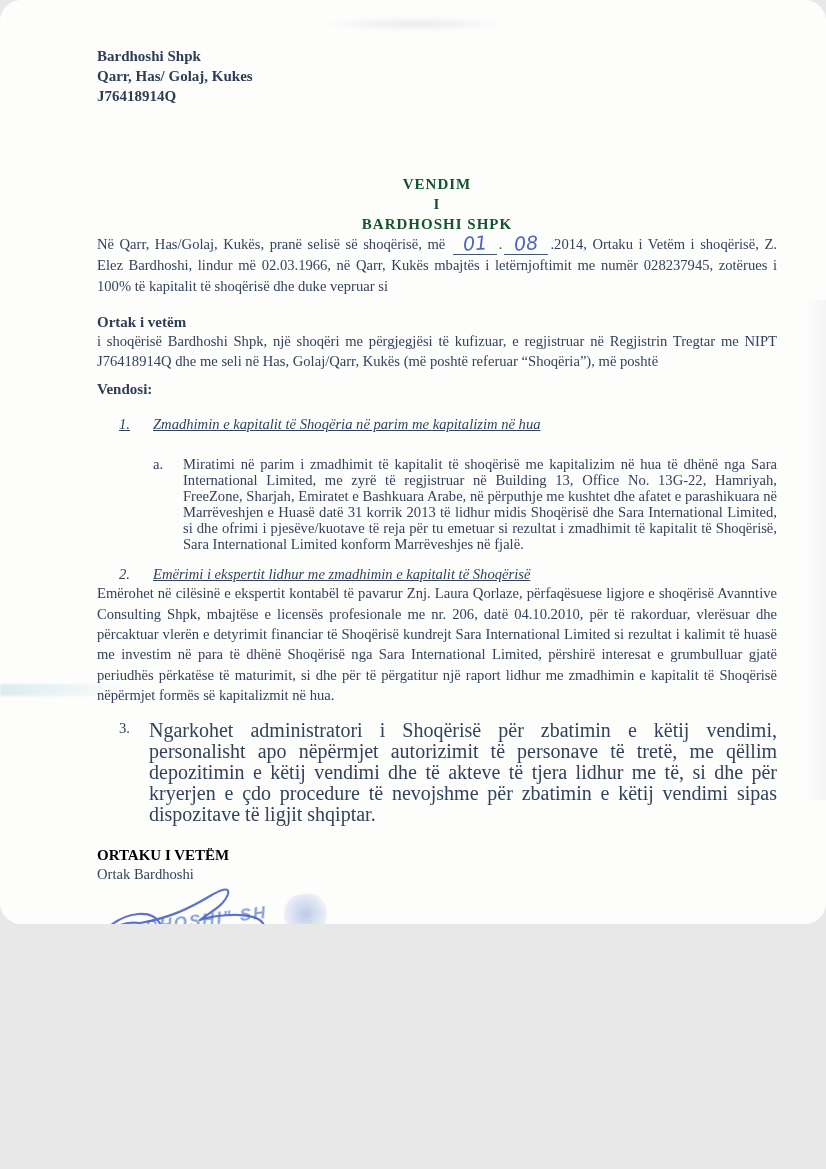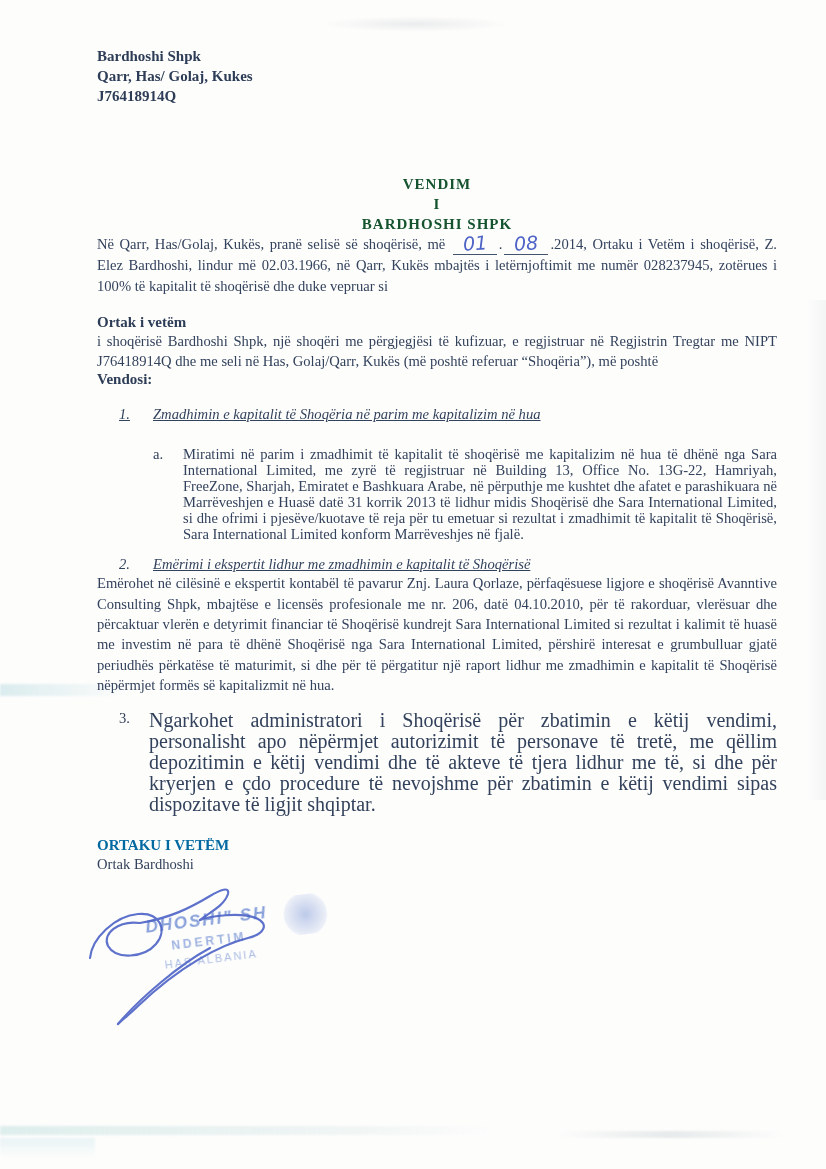--- a/index.html
+++ b/index.html
@@ -1,45 +1,46 @@
 <!DOCTYPE html>
 <html><head>
 <meta charset="utf-8">
 <style>
   html,body{margin:0;padding:0;background:#e8e8e8;}
   .page{
     position:relative;
-    width:826px;height:1169px;
+    width:826px;height:924px;
     margin:0 auto;
     background:#fdfdfc;
     overflow:hidden;
     font-family:"Liberation Serif","DejaVu Serif",serif;
     color:#33425c;
+    border-radius:21px;
   }
   .content{position:absolute;left:97px;top:0;width:680px;}
   .letterhead{margin-top:46px;font-weight:bold;font-size:15px;line-height:20px;color:#2e3d57;}
   .doc-title{margin-top:68px;text-align:center;font-weight:bold;font-size:15px;line-height:20px;letter-spacing:1px;color:#14532d;}
   p.body{margin:0;text-align:justify;font-size:14.6px;line-height:20.3px;}
   .intro{margin-top:17px;}
   .sec-head{margin-top:18px;font-weight:bold;font-size:15px;color:#2e3d57;}
-  .decide-head{margin-top:0;font-weight:bold;font-size:15px;color:#2e3d57;}
+  .decide-head{margin-top:10px;font-weight:bold;font-size:15px;color:#2e3d57;}
   .hw-slot{display:inline-block;position:relative;width:44px;text-align:center;vertical-align:baseline;border-bottom:1.2px solid #44536e;margin:0 2px;}
   .hw{position:relative;top:1px;font-family:"DejaVu Sans",sans-serif;font-style:italic;font-size:19px;line-height:14px;color:#4d63c6;transform:rotate(-4deg);display:inline-block;}
   .list-item{margin-top:18px;display:flex;font-size:14.6px;}
   .list-num{width:34px;flex:0 0 34px;margin-left:22px;font-style:italic;}
   .list-num.u{text-decoration:underline;}
   .list-title{font-style:italic;text-decoration:underline;}
   .sub-item{margin-top:23px;display:flex;}
   .sub-label{width:30px;flex:0 0 30px;margin-left:56px;font-size:14.6px;}
   .sub-text{margin:0;text-align:justify;font-size:14.6px;line-height:16px;}
   .num-item{margin-top:15px;display:flex;}
   .num-label{width:30px;flex:0 0 30px;margin-left:22px;font-size:14.6px;}
   .num-text{margin:0;text-align:justify;font-size:20px;line-height:21px;}
   .item2-body{margin-top:15px;line-height:21px;}
-  .sig-role{margin-top:22px;font-weight:bold;font-size:15px;color:#0369a1;}
+  .sig-role{margin-top:22px;font-weight:bold;font-size:15px;color:#000000;}
   .sig-name{font-size:14.6px;line-height:20px;}
   .sig-area{position:absolute;left:60px;top:868px;width:300px;height:180px;}
   .stamp{
     position:absolute;left:36px;top:42px;width:230px;height:95px;
     transform:rotate(-7deg);
     color:#7490d4;opacity:.85;
     font-family:"Liberation Sans","DejaVu Sans",sans-serif;
     text-align:center;filter:blur(.4px);
   }
   .stamp .s1{font-size:17px;font-weight:bold;letter-spacing:2px;font-style:italic;}

